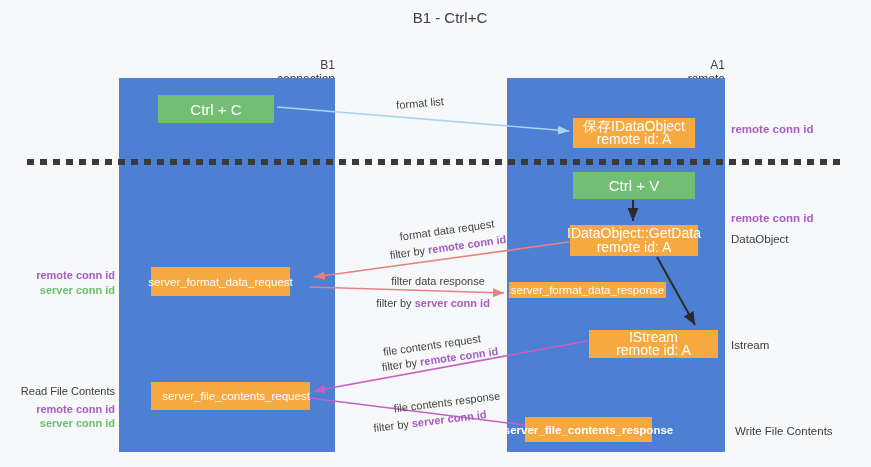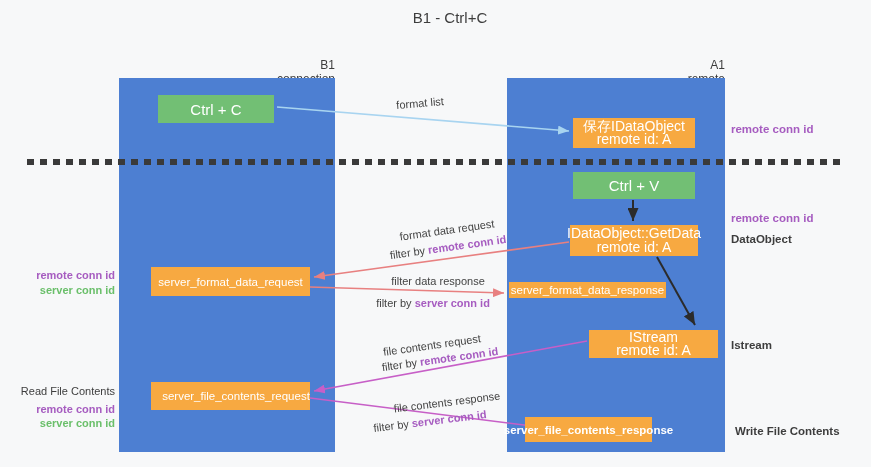--- a/index.html
+++ b/index.html
@@ -13,21 +13,21 @@
   .col-header{top:48px;text-align:right;font-size:12px;color:#3d3d3d;line-height:14px;margin-top:10px;}
   .lane{top:78px;height:374px;background:#4d7fd2;}
   .lane-b1{left:119px;width:216px;}
   .lane-a1{left:507px;width:218px;}
   .node{display:flex;flex-direction:column;align-items:center;justify-content:center;
         color:#ffffff;text-align:center;box-sizing:border-box;}
   .node.green{background:#72bf74;font-size:15px;}
   .node.orange{background:#f7a941;font-size:11.5px;}
   .node .l2{font-size:14px;line-height:13.5px;}
   .sideL{width:105px;text-align:right;font-size:11px;line-height:14px;}
-  .sideR{text-align:left;font-size:11.5px;line-height:14px;font-weight:bold;}
+  .sideR{text-align:left;font-size:11.5px;line-height:14px;}
   .plain{color:#3d3d3d;}
   .purple{color:#a65cc0;font-weight:bold;}
   .greentxt{color:#6abf6a;font-weight:bold;}
   .flowlbl{font-size:11px;color:#444;text-align:center;white-space:nowrap;}
   .rot8{transform:rotate(-8deg);}
   .rot7{transform:rotate(-7deg);}
   .rot5{transform:rotate(-5deg);}
   svg.overlay{position:absolute;left:0;top:0;pointer-events:none;}
 </style>
 </head>
@@ -95,21 +95,21 @@
 
   <div class="abs node green" style="left:573px;top:172px;width:122px;height:27px;">
     <div>Ctrl + V</div>
   </div>
 
   <div class="abs node orange" style="left:570px;top:225px;width:128px;height:31px;">
     <div class="l2">IDataObject::GetData</div>
     <div class="l2">remote id: A</div>
   </div>
 
-  <div class="abs node orange" style="left:151px;top:267px;width:159px;height:29px;">
+  <div class="abs node orange" style="left:151px;top:267px;width:139px;height:29px;">
     <div>server_format_data_request</div>
   </div>
 
   <div class="abs node orange" style="left:509px;top:282px;width:157px;height:16px;">
     <div>server_format_data_response</div>
   </div>
 
   <div class="abs node orange" style="left:589px;top:330px;width:129px;height:28px;">
     <div class="l2">IStream</div>
     <div class="l2">remote id: A</div>

